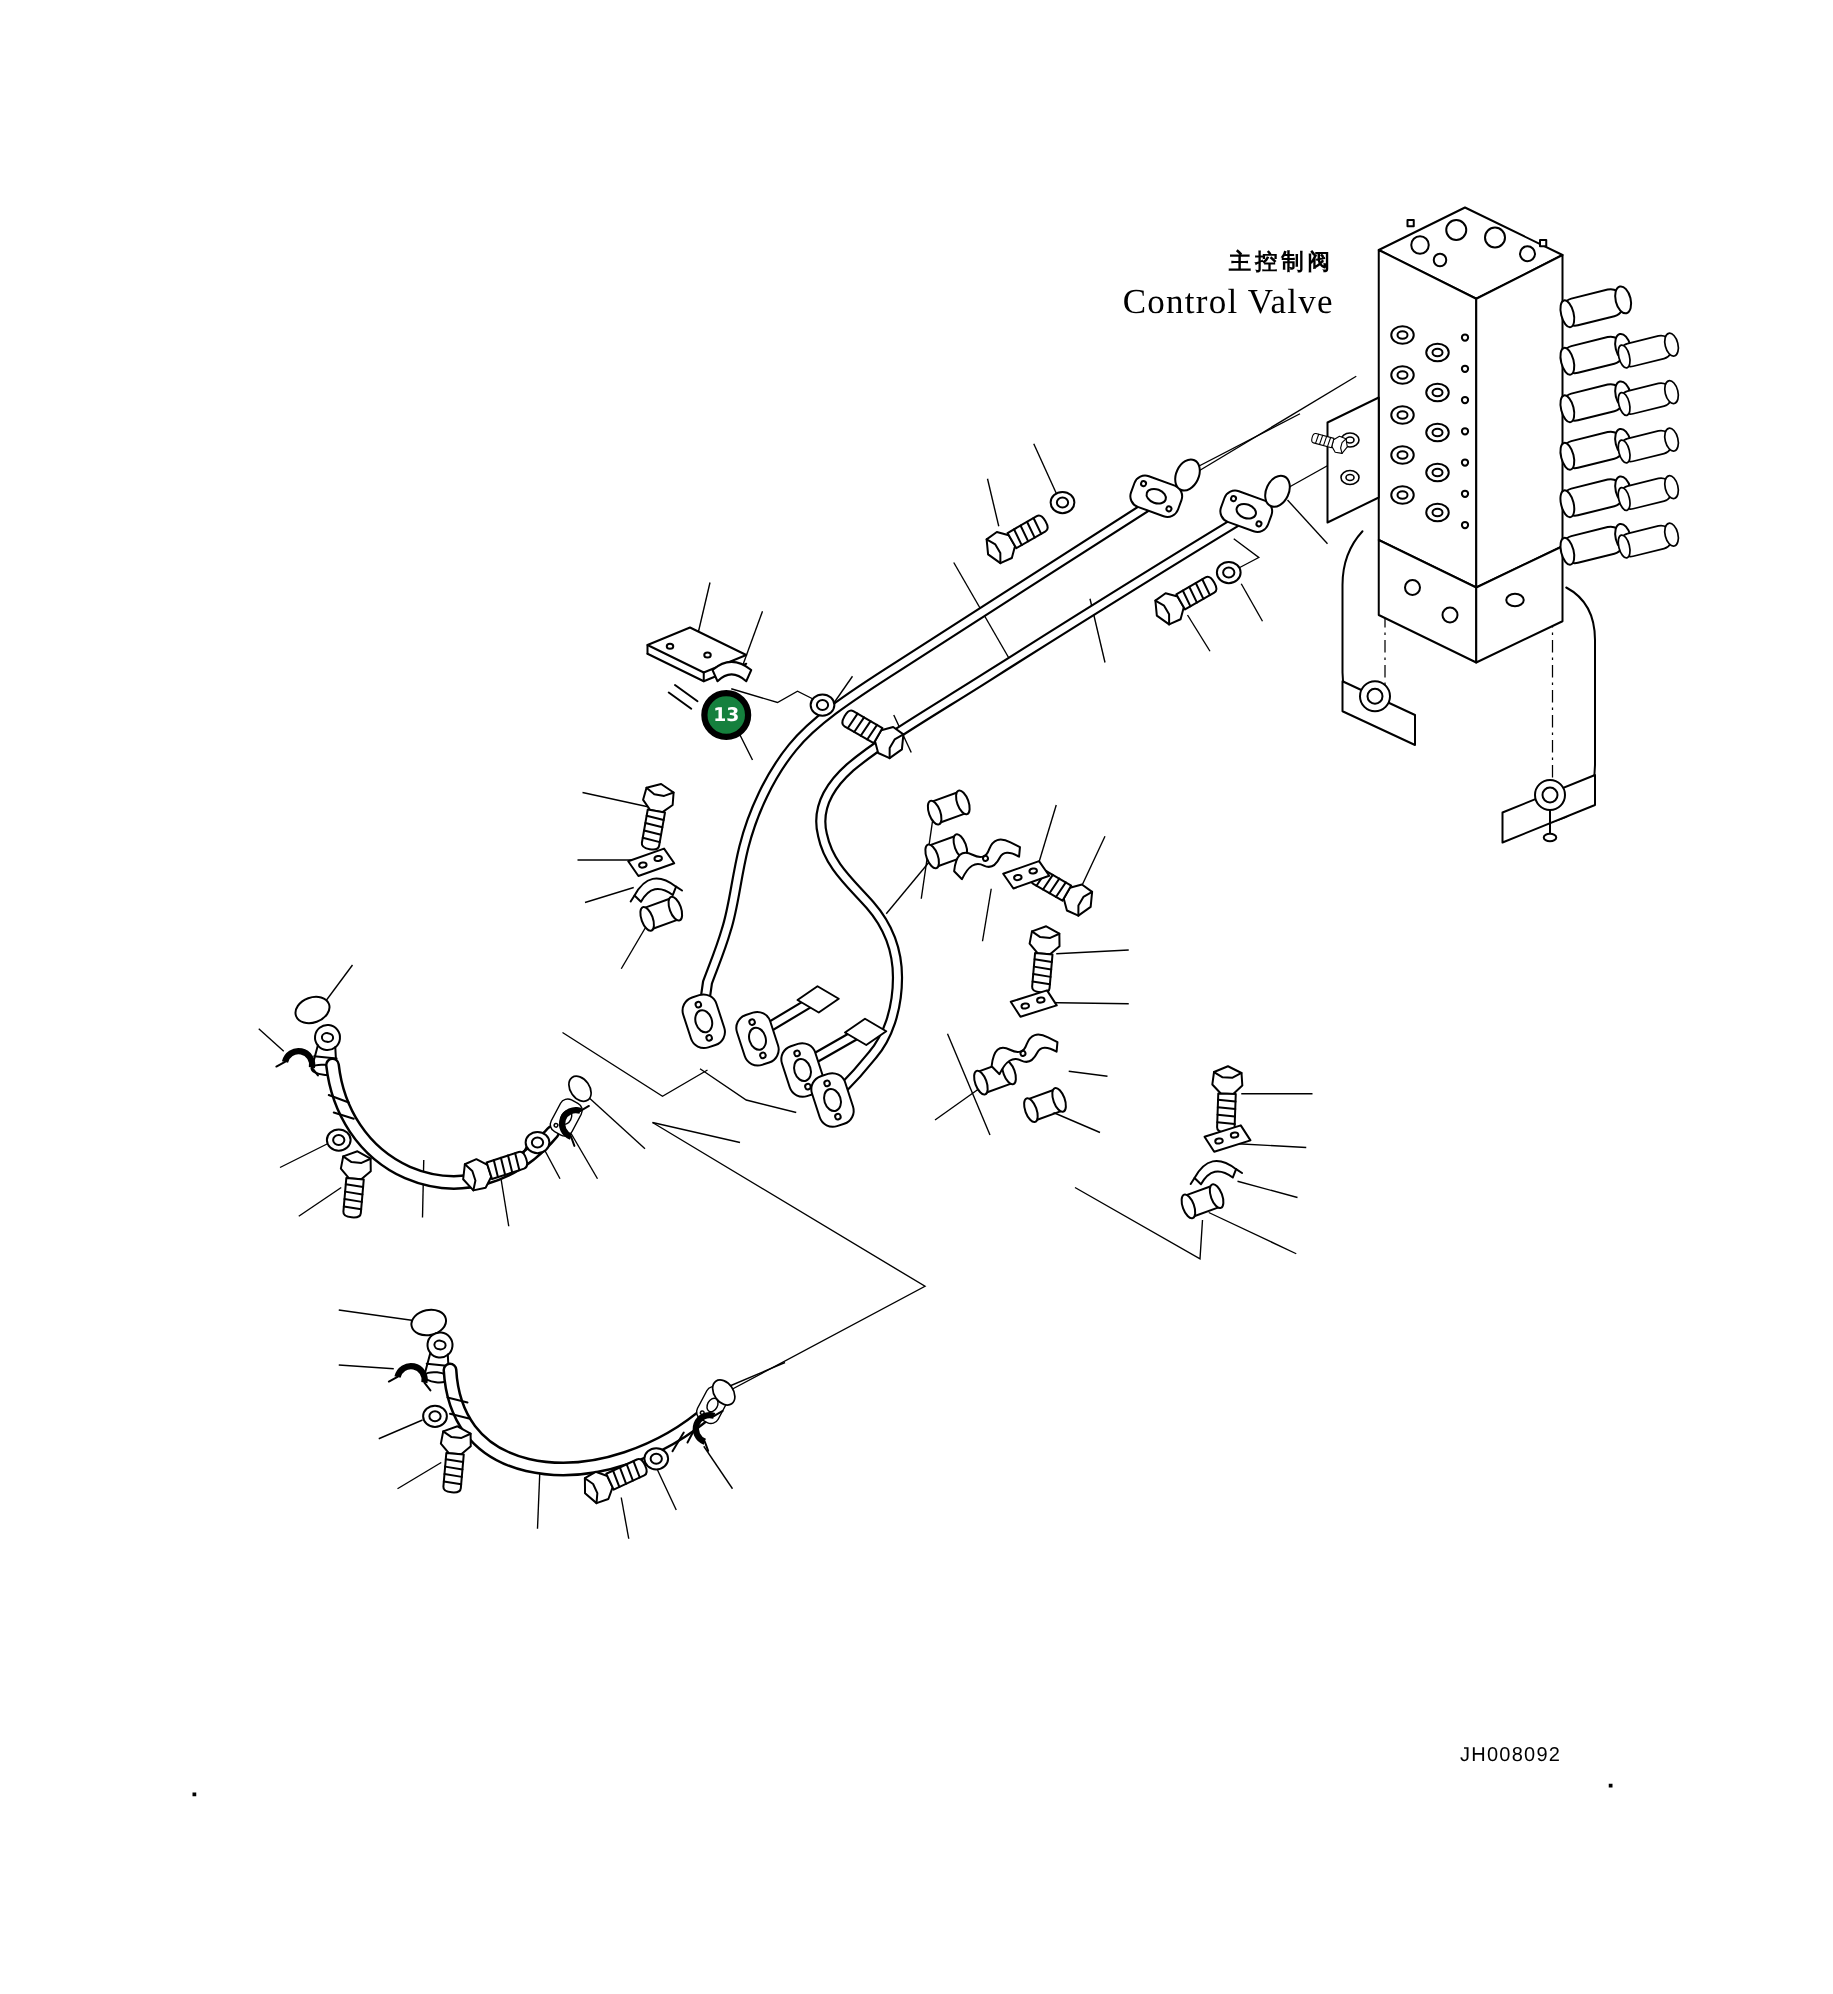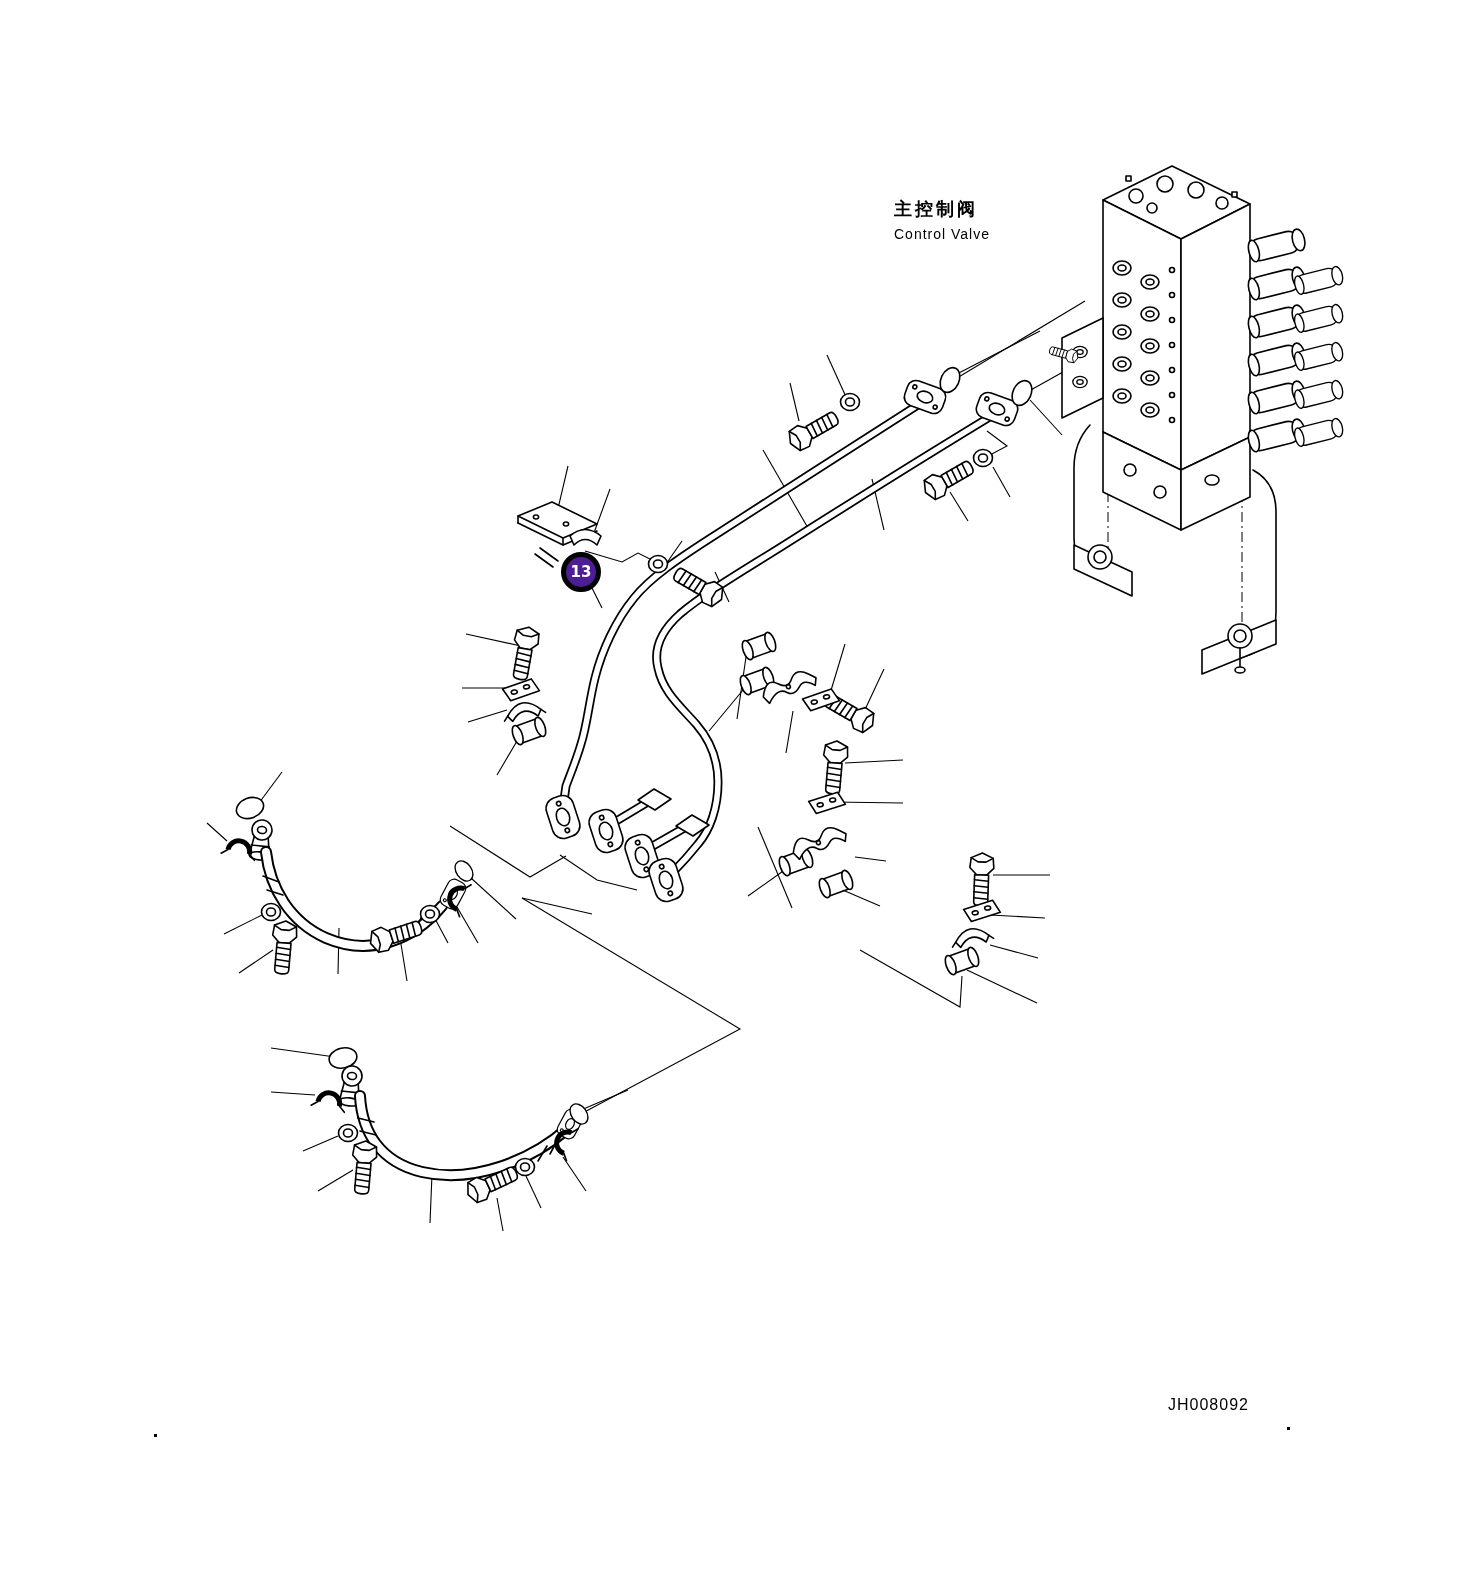--- a/index.html
+++ b/index.html
@@ -8,23 +8,23 @@
   .artwork{position:absolute;left:0;top:0}
   
   .ln{stroke:#000;stroke-width:1.1;fill:none}
   .pt{stroke:#000;stroke-width:1.6;fill:none;stroke-linejoin:round;stroke-linecap:round}
   .wf{fill:#fff}
   .tubeB{stroke:#000;stroke-width:9;fill:none;stroke-linecap:round}
   .tubeW{stroke:#fff;stroke-width:5.5;fill:none;stroke-linecap:round}
   .hoseB{stroke:#000;stroke-width:12;fill:none;stroke-linecap:round}
   .hoseW{stroke:#fff;stroke-width:8;fill:none;stroke-linecap:round}
   .dash{stroke:#000;stroke-width:1;fill:none;stroke-dasharray:10 4 2 4}
-  .title{position:absolute;left:894px;top:197px;width:245px;text-align:left}
+  .title{position:absolute;left:822px;top:197px;width:245px;text-align:right}
   .title-cn{font-size:18px;letter-spacing:3px;font-weight:bold}
-  .title-en{font-family:Liberation Sans, sans-serif;font-size:14px;letter-spacing:1px;margin-top:5px}
+  .title-en{font-family:Liberation Serif, serif;font-size:28px;letter-spacing:1px;margin-top:5px}
   .dwg{position:absolute;left:1168px;top:1396px;font-family:Liberation Sans, sans-serif;
        font-size:16px;letter-spacing:1px}
   .balloon{position:absolute;left:561px;top:552px;box-sizing:border-box;width:40px;height:40px;
            border:5px solid #000;border-radius:50%;display:flex;align-items:center;justify-content:center;
            font-size:15px;font-weight:bold;cursor:pointer}
   .dot{position:absolute;width:3px;height:3px;background:#000}
   .dot1{left:154px;top:1434px}
   .dot2{left:1287px;top:1427px}
 </style>
 </head>
@@ -352,21 +352,21 @@
       <use href="#sym-sol" transform="translate(1296,438) rotate(-14) scale(0.85)"></use>
     </g>
   </g>
 </svg>
 
   <div class="title">
     <div class="title-cn">主控制阀</div>
     <div class="title-en">Control Valve</div>
   </div>
 
-  <div class="balloon" style="background: #4c1d95; border-color: rgb(0, 0, 0); color: rgb(255, 255, 255);">
+  <div class="balloon" style="background: #15803d; border-color: rgb(0, 0, 0); color: rgb(255, 255, 255);">
     <span>13</span>
   </div>
 
   <div class="dwg">JH008092</div>
 
   <div class="dot dot1"></div>
   <div class="dot dot2"></div>
 </div>
 
 </body></html>

